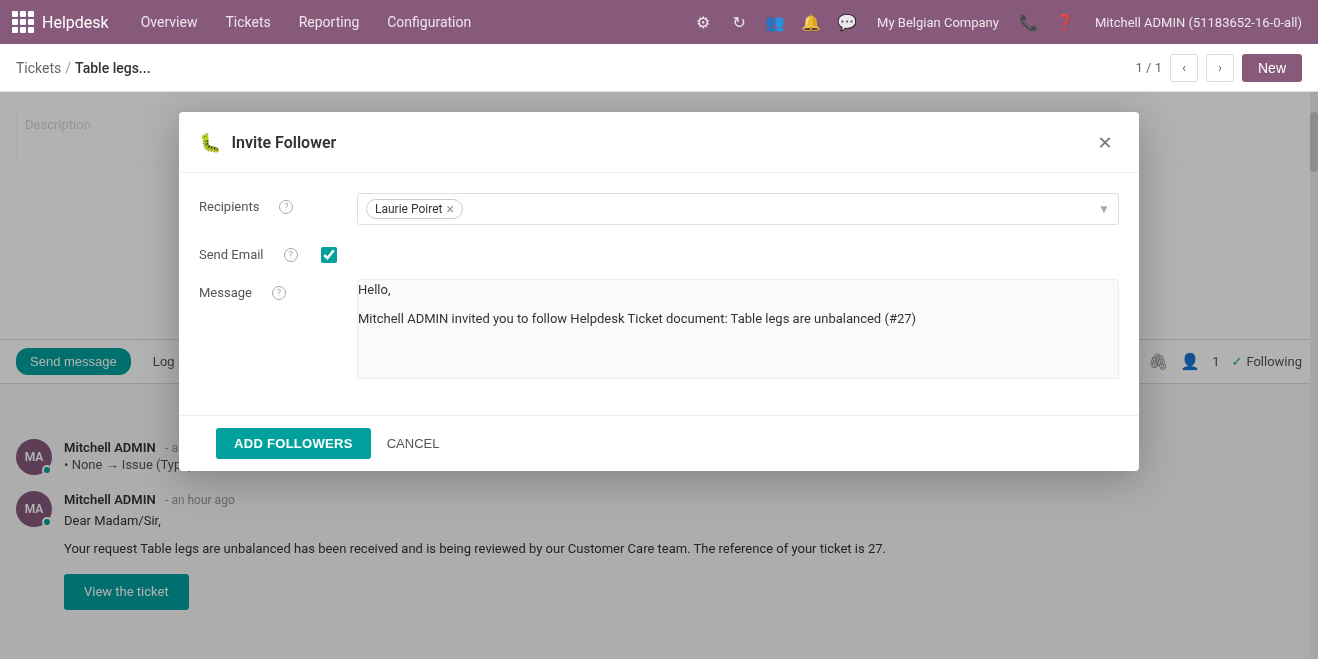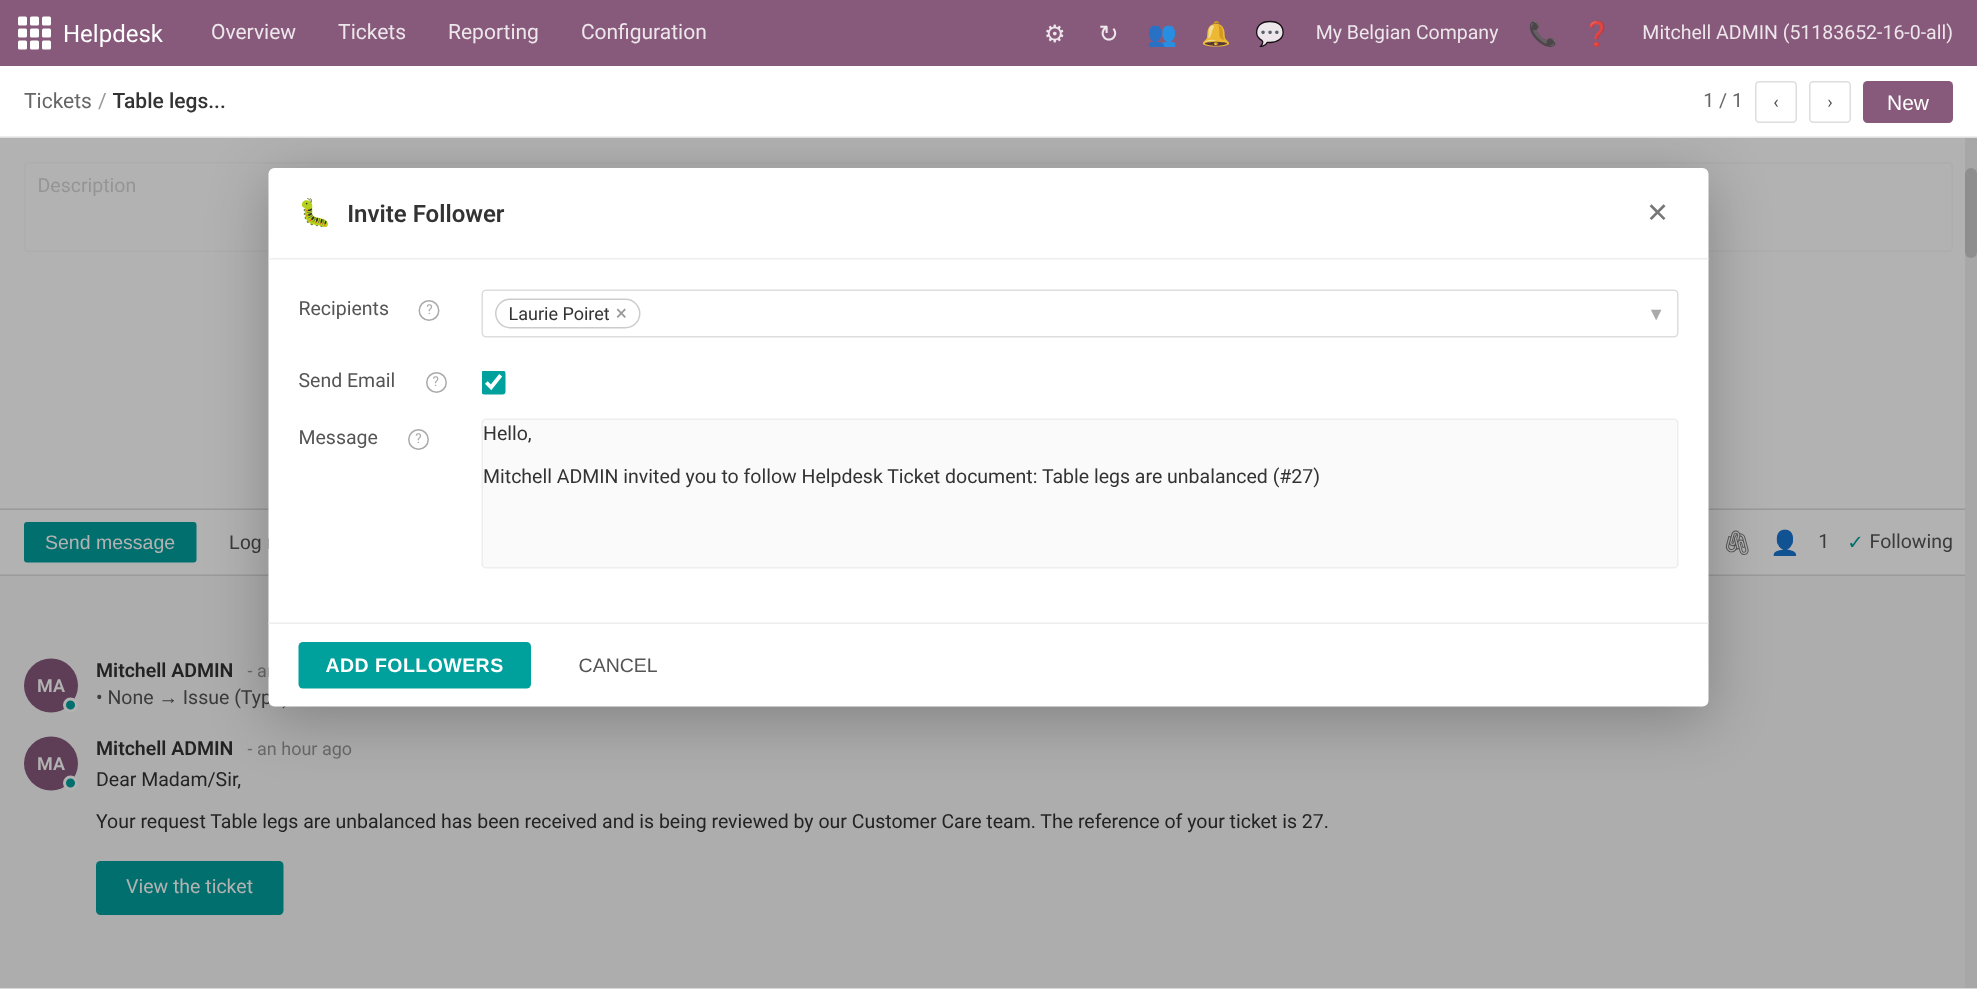--- a/index.html
+++ b/index.html
@@ -177,21 +177,21 @@
       padding: 8px 16px;
       display: flex;
       align-items: center;
       gap: 8px;
     }
     .btn-send-message {
       background: #00a09d;
       color: white;
       border: none;
       padding: 6px 14px;
-      border-radius: 2px;
+      border-radius: 12px;
       cursor: pointer;
       font-size: 13px;
       font-weight: 500;
     }
     .btn-log-note {
       background: white;
       color: #555;
       border: none;
       padding: 6px 14px;
       border-radius: 3px;
@@ -418,20 +418,21 @@
       align-items: center;
       justify-content: center;
       font-size: 9px;
       color: #aaa;
       cursor: help;
     }
     .form-input-area {
       flex: 1;
       display: flex;
       align-items: flex-end;
+      margin-left: 36px;
     }
 
     .tag-input {
       flex: 1;
       min-height: 32px;
       border: 1px solid #ddd;
       border-radius: 3px;
       padding: 4px 8px;
       display: flex;
       align-items: center;
@@ -485,25 +486,25 @@
       color: #333;
       line-height: 1.6;
       background: #fafafa;
     }
     .message-hello {
       margin-bottom: 8px;
     }
 
     
     .modal-footer {
-      padding: 12px 20px;
+      padding: 12px 37px;
       border-top: 1px solid #eee;
       display: flex;
       align-items: center;
-      gap: 28px;
+      gap: 12px;
     }
     .btn-add-followers {
       background: #00a09d;
       color: white;
       border: none;
       padding: 8px 18px;
       border-radius: 3px;
       cursor: pointer;
       font-size: 13px;
       font-weight: 600;

